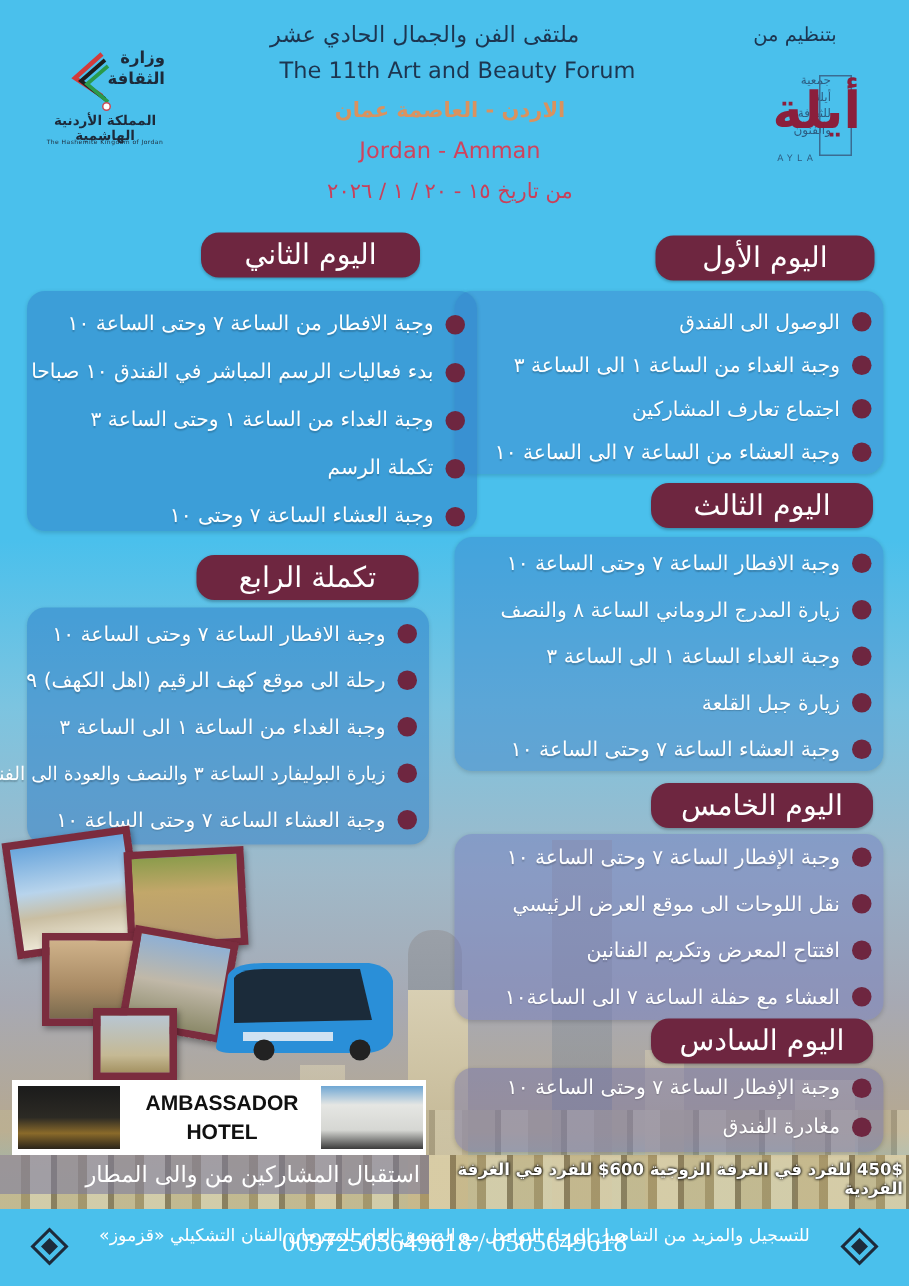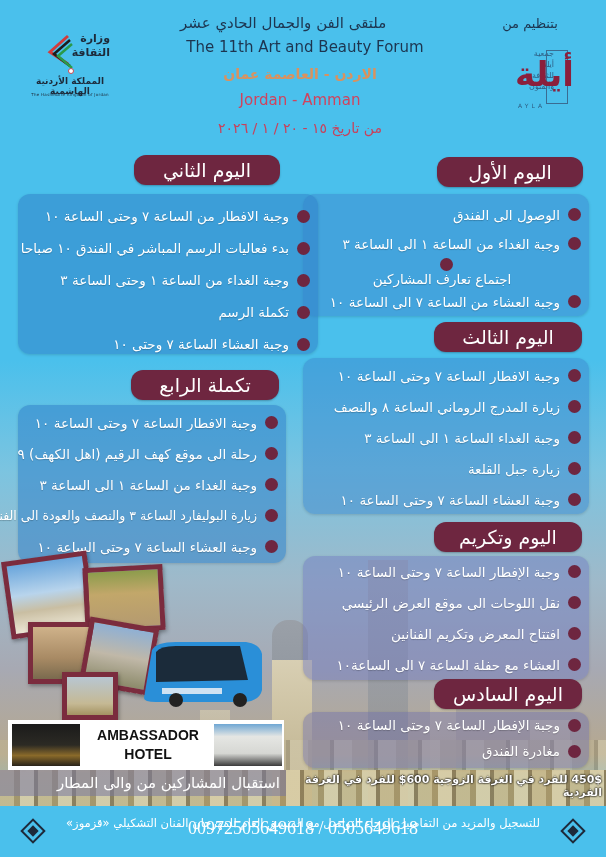--- a/index.html
+++ b/index.html
@@ -164,21 +164,21 @@
   <div class="panel right" style="left:303px; top:194px; width:286px; height:122px;">
     <ul>
       <li style="height:29px;">
           <span class="bullet"></span>
           <span>الوصول الى الفندق</span>
         </li>
       <li style="height:29px;">
           <span class="bullet"></span>
           <span>وجبة الغداء من الساعة ١ الى الساعة ٣</span>
         </li>
-      <li style="height:29px;flex-direction:column;">
+      <li style="height:29px;">
           <span class="bullet"></span>
           <span>اجتماع تعارف المشاركين</span>
         </li>
       <li style="height:29px;">
           <span class="bullet"></span>
           <span>وجبة العشاء من الساعة ٧ الى الساعة ١٠</span>
         </li>
     </ul>
   </div>
 
@@ -253,21 +253,21 @@
           <span class="bullet"></span>
           <span style="font-size:12.5px;">زيارة البوليفارد الساعة ٣ والنصف والعودة الى الفندق</span>
         </li>
       <li style="height:31px;">
           <span class="bullet"></span>
           <span>وجبة العشاء الساعة ٧ وحتى الساعة ١٠</span>
         </li>
     </ul>
   </div>
 
-  <div class="pill" style="left:434px; top:522px; width:148px;">اليوم وتكريم</div>
+  <div class="pill" style="left:434px; top:522px; width:148px;">اليوم الخامس</div>
   <div class="panel right" style="left:303px; top:556px; width:286px; height:124px; background: rgba(110,120,190,.45);">
     <ul style="padding-top:0;">
       <li style="height:31px;">
           <span class="bullet"></span>
           <span>وجبة الإفطار الساعة ٧ وحتى الساعة ١٠</span>
         </li>
       <li style="height:31px;">
           <span class="bullet"></span>
           <span>نقل اللوحات الى موقع العرض الرئيسي</span>
         </li>

